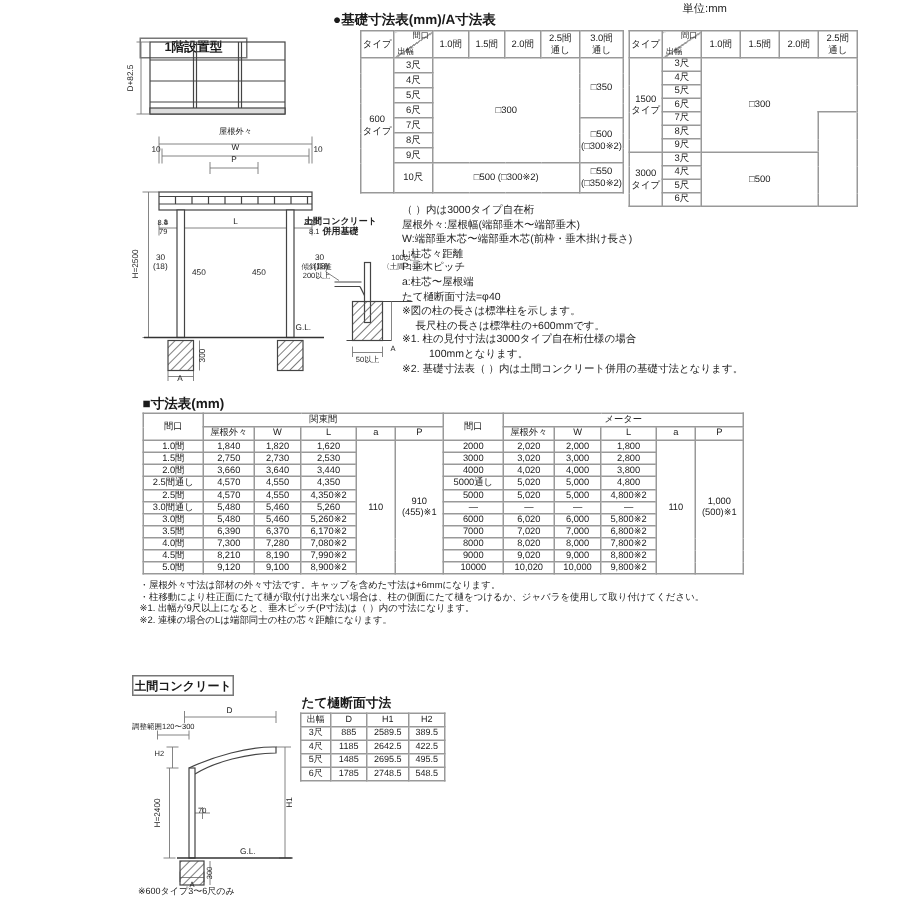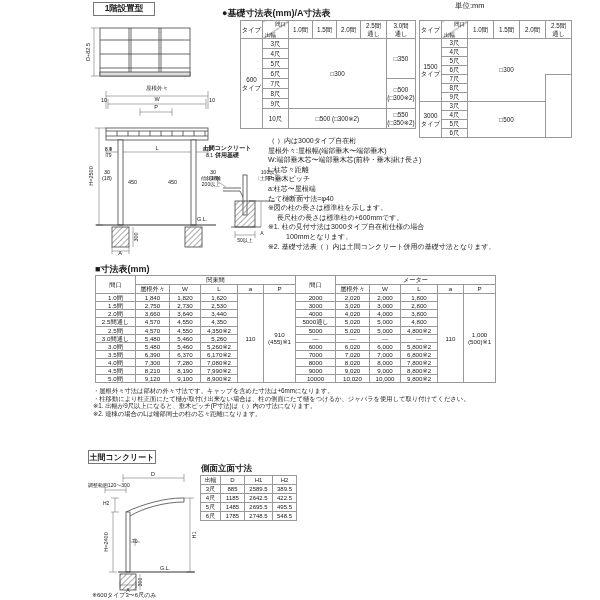--- a/index.html
+++ b/index.html
@@ -41,21 +41,21 @@
 <svg width="0" height="0">
   <defs>
     <pattern id="hatch" width="4" height="4" patternUnits="userSpaceOnUse" patternTransform="rotate(45)">
       <line x1="0" y1="0" x2="0" y2="4" stroke="#555" stroke-width="1"></line>
     </pattern>
   </defs>
 </svg>
 
 <span class="abs lbl" style="left:455px;top:2px;font-size:7.5px">単位:mm</span>
 
-<div class="abs boxttl" style="left:93px;top:2px;width:62px;height:14px">1階設置型</div>
+<div class="abs boxttl" style="left:93px;top:25px;width:72px;height:14px">1階設置型</div>
 
 <svg class="abs" style="left:85px;top:24px" width="115" height="56" viewBox="0 0 115 56">
   <g class="geo">
     <rect x="15" y="4" width="90" height="48"></rect>
     <line x1="44" y1="4" x2="44" y2="52"></line>
       <line x1="46" y1="4" x2="46" y2="52"></line>
     <line x1="74" y1="4" x2="74" y2="52"></line>
       <line x1="76" y1="4" x2="76" y2="52"></line>
     <line x1="15" y1="16" x2="105" y2="16"></line>
     <line x1="15" y1="30" x2="105" y2="30"></line>
@@ -494,21 +494,21 @@
 <span class="lbl" style="left:88px;top:483px;font-size:5px">調整範囲120〜300</span>
 <span class="lbl" style="left:103px;top:501px;font-size:5px">H2</span>
 <span class="lbl v" style="left:106px;top:542px">H=2400</span>
 <span class="lbl" style="left:132px;top:539px;font-size:5px">70</span>
 <span class="lbl v" style="left:194px;top:535px">H1</span>
 <span class="lbl" style="left:160px;top:565px">G.L.</span>
 <span class="lbl c" style="left:128px;top:588px;font-size:5px">A</span>
 <span class="lbl v" style="left:141px;top:582px;font-size:5px">300</span>
 <span class="abs lbl" style="left:92px;top:592px;font-size:6px">※600タイプ3〜6尺のみ</span>
 
-<div class="abs ttl" style="left:201px;top:463px;font-size:8.5px">側面立面寸法</div>
+<div class="abs ttl" style="left:201px;top:463px;font-size:8.5px">たて樋断面寸法</div>
 <table class="abs st" style="left:200px;top:475px;width:96px">
   <colgroup>
       <col style="width:20px">
       <col style="width:24px">
       <col style="width:28px">
       <col style="width:24px">
     </colgroup>
   <tbody>
       <tr style="height:9px">
     <th>出幅</th>

